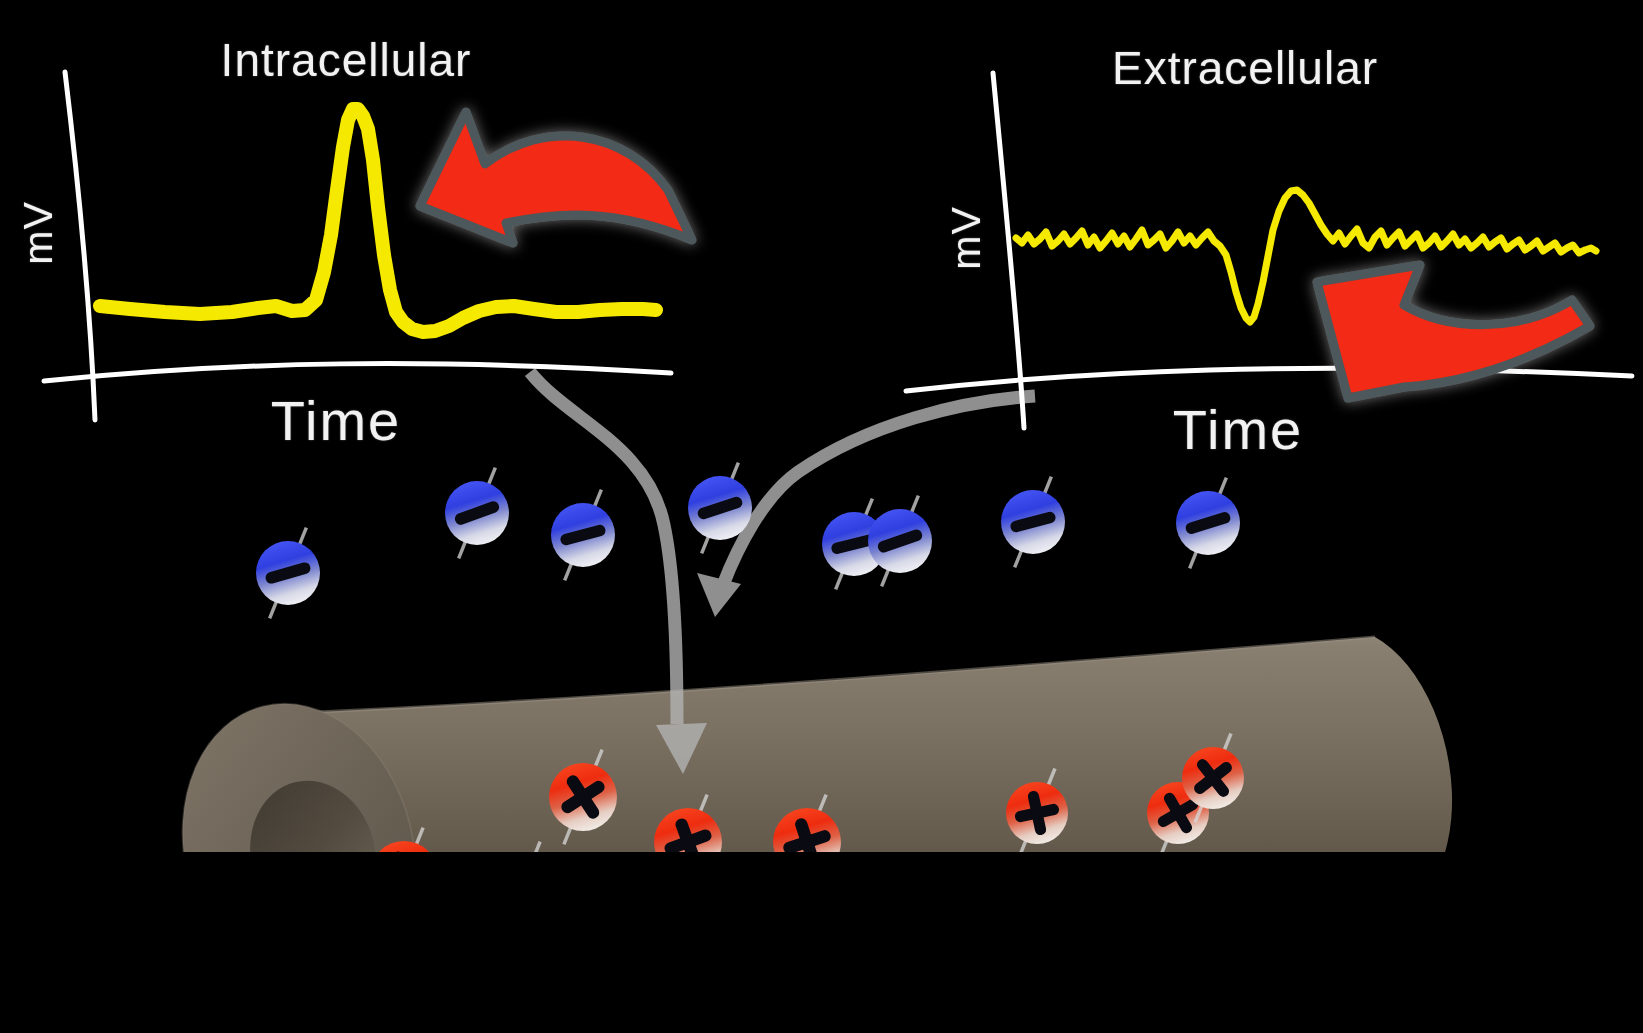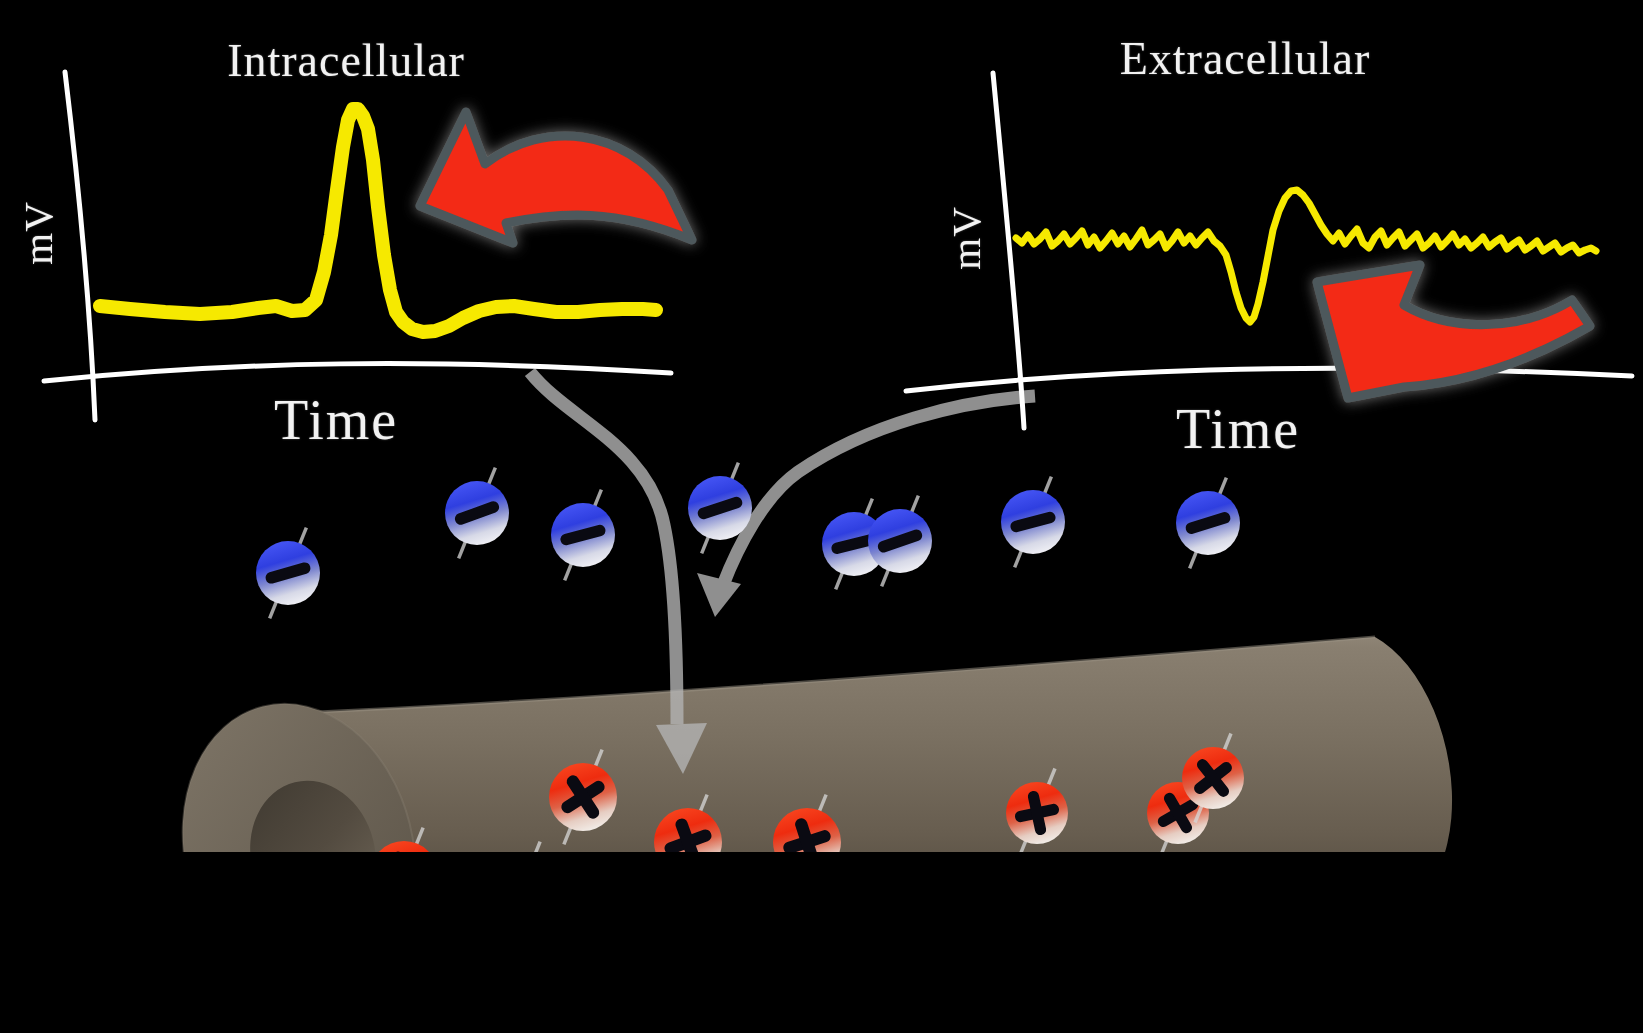--- a/index.html
+++ b/index.html
@@ -1,17 +1,17 @@
 <!DOCTYPE html>
 <html><head>
 <meta charset="utf-8">
 <style>
   html,body{margin:0;padding:0;background:#000;}
   #stage{position:relative;width:1643px;height:852px;background:#000;overflow:hidden;
-         font-family:Liberation Serif, serif;}
+         font-family:Liberation Sans, sans-serif;}
   #scene{position:absolute;left:0;top:0;width:1643px;height:1033px;}
   .lbl{position:absolute;color:#f2f2f2;white-space:nowrap;transform:translate(-50%,-50%);
        text-shadow:0 0 2px rgba(255,255,255,.35);user-select:none;}
   .lbl.rot{transform:translate(-50%,-50%) rotate(-90deg);}
   .title{font-size:46px;letter-spacing:1px;}
   .ylab{font-size:41px;letter-spacing:1px;}
   .xlab{font-size:56px;letter-spacing:2px;}
 </style>
 </head>
 <body>
@@ -199,18 +199,18 @@
       <polyline points="1016,238 1022,243 1028,235 1034,244 1040,239 1046,232 1052,246 1058,241 1064,234 1070,244 1076,238 1082,231 1088,245 1094,237 1100,248 1106,241 1112,233 1118,244 1124,236 1130,247 1136,239 1142,230 1148,245 1154,240 1160,234 1166,248 1172,241 1178,232 1184,243 1190,236 1196,245 1202,238 1208,232 1214,241 1220,246 1226,255 1231,272 1236,292 1241,308 1246,318 1250,322 1254,317 1258,304 1263,282 1268,256 1273,230 1279,211 1285,198 1291,191 1297,190 1303,195 1309,203 1315,214 1321,225 1327,234 1333,241 1339,233 1345,244 1351,236 1357,229 1363,243 1369,248 1375,237 1381,231 1387,245 1393,238 1399,232 1405,246 1411,240 1417,234 1423,248 1429,243 1435,236 1441,247 1447,241 1453,234 1459,245 1465,239 1471,248 1477,243 1483,237 1489,247 1495,242 1501,238 1507,249 1513,244 1519,240 1525,250 1531,246 1537,241 1543,251 1549,247 1555,243 1561,252 1567,248 1573,245 1579,253 1585,250 1591,248 1596,251" fill="none" stroke="#f6e900" stroke-width="7" stroke-linecap="round" stroke-linejoin="round"></polyline>
       <g filter="url(#glow)">
         <path d="M420 206 L466 112 L485 164 C545 118 625 130 668 190 L692 240 C615 208 560 212 506 223 L513 243 Z" fill="#f32a14" stroke="#4d585c" stroke-width="9" stroke-linejoin="round"></path>
       </g>
       <g filter="url(#glow)">
         <path d="M1317 282 L1420 265 L1404 305 C1450 332 1520 332 1572 300 L1590 326 C1545 352 1480 382 1404 387 L1348 398 Z" fill="#f32a14" stroke="#4d585c" stroke-width="9" stroke-linejoin="round"></path>
       </g>
     </svg>
 
   <div class="lbl title" id="lbl-intra" style="left: 346px; top: 60px;">Intracellular</div>
-  <div class="lbl title" id="lbl-extra" style="left: 1245px; top: 58px;">Extracellular</div>
+  <div class="lbl title" id="lbl-extra" style="left: 1245px; top: 68px;">Extracellular</div>
   <div class="lbl ylab rot" id="lbl-mv-left" style="left: 38px; top: 233px;">mV</div>
   <div class="lbl ylab rot" id="lbl-mv-right" style="left: 966px; top: 238px;">mV</div>
   <div class="lbl xlab" id="lbl-time-left" style="left: 336px; top: 420px;">Time</div>
   <div class="lbl xlab" id="lbl-time-right" style="left: 1238px; top: 429px;">Time</div>
 </div>
 
 </body></html>

